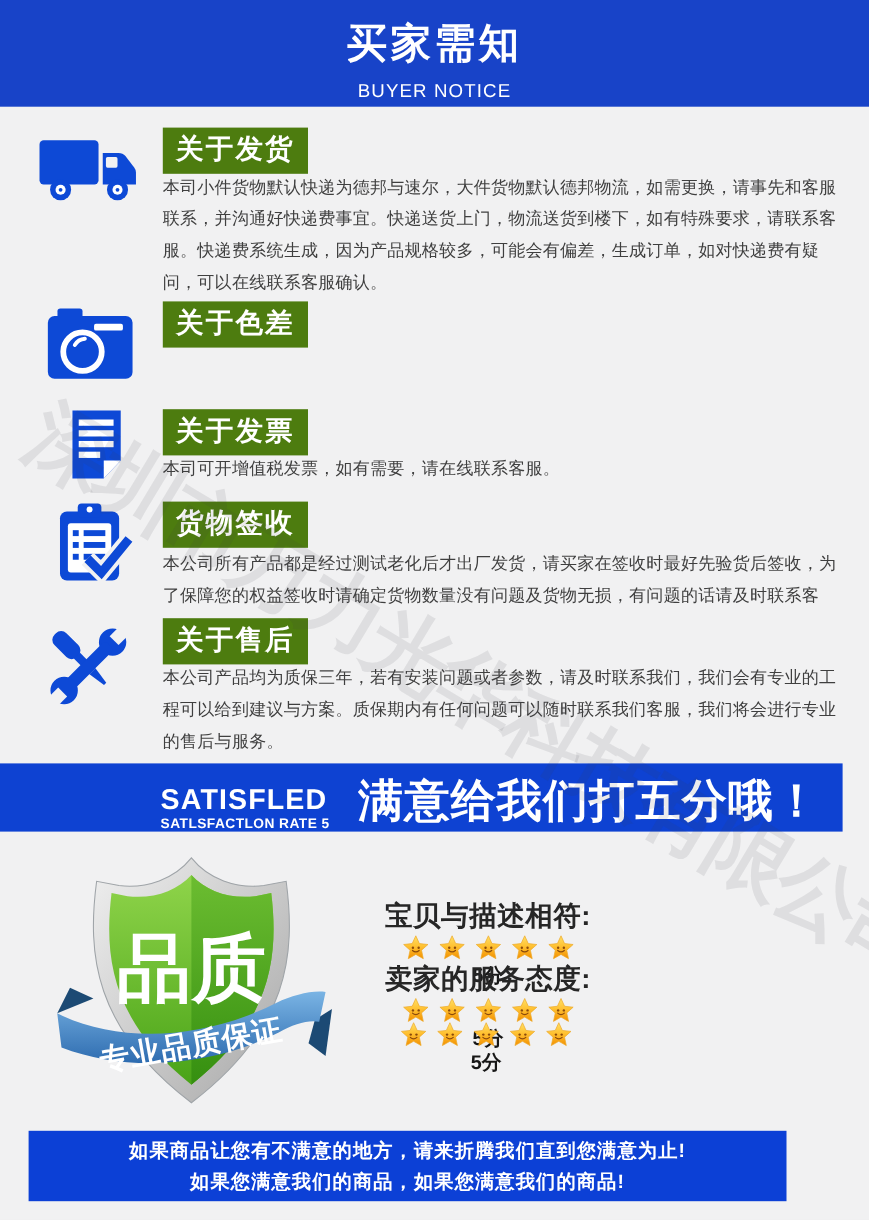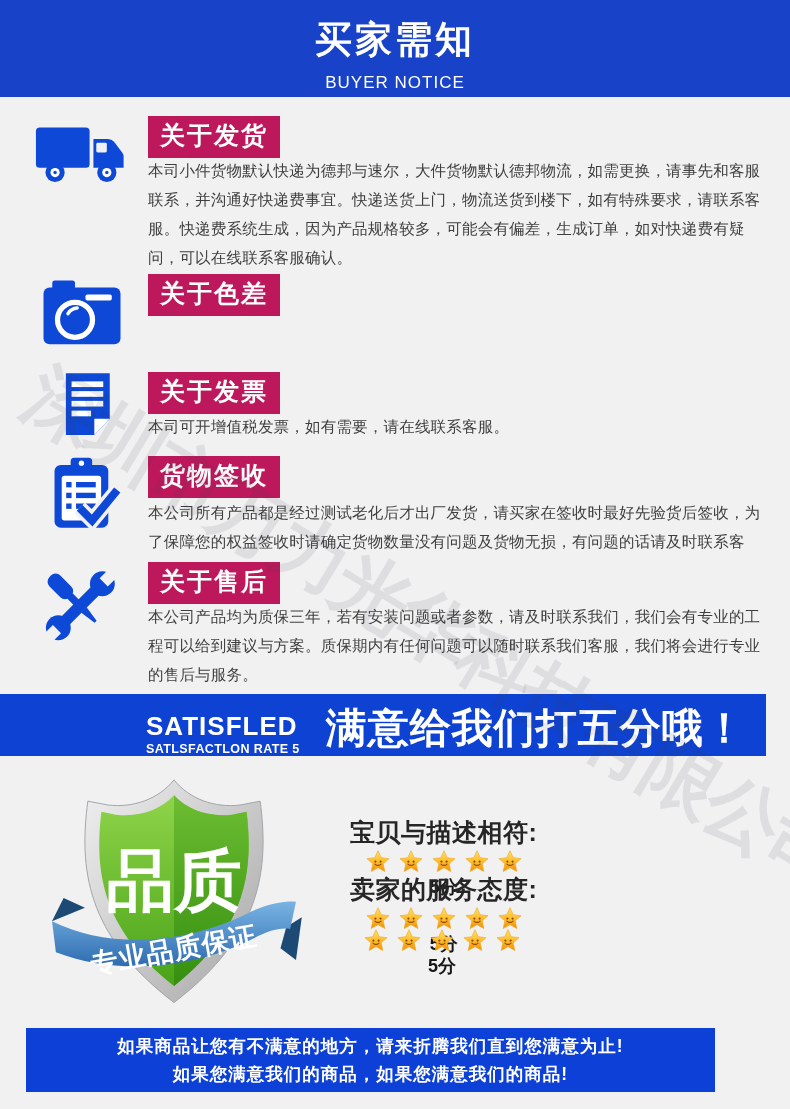--- a/index.html
+++ b/index.html
@@ -13,21 +13,21 @@
   .header-title { padding-top:15px; font-size:37px; font-weight:bold; letter-spacing:3px; }
   .header-sub { margin-top:8px; font-size:17px; letter-spacing:1px; }
 
   
   .watermark { position:absolute; left:58px; top:345px; font-size:76px; font-weight:bold;
                color:rgba(55,55,65,0.10); transform:rotate(31deg); transform-origin:left top;
                white-space:nowrap; letter-spacing:-4px; z-index:30; pointer-events:none; }
 
   
   .icon-box { position:absolute; z-index:3; }
-  .badge { position:absolute; z-index:4; background:#be185d; color:#fff; font-size:25px;
+  .badge { position:absolute; z-index:4; background:#4d7c0f; color:#fff; font-size:25px;
            font-weight:bold; padding:3px 12px 6px 12px; letter-spacing:2px; }
   .body-text { position:absolute; z-index:3; left:148px; width:618px; font-size:15.5px;
                line-height:29px; color:#3f3f3f; letter-spacing:0.2px; }
 
   
   .banner { position:absolute; left:0; top:694px; width:766px; height:62px; background:#0e42d2;
             display:flex; align-items:flex-end; z-index:3; }
   .banner-en { margin-left:146px; color:#fff; line-height:1.05; }
   .banner-en-title { font-size:26px; font-weight:bold; letter-spacing:1px; }
   .banner-en-sub { font-size:12.5px; font-weight:bold; letter-spacing:0.4px; margin-top:3px; }

